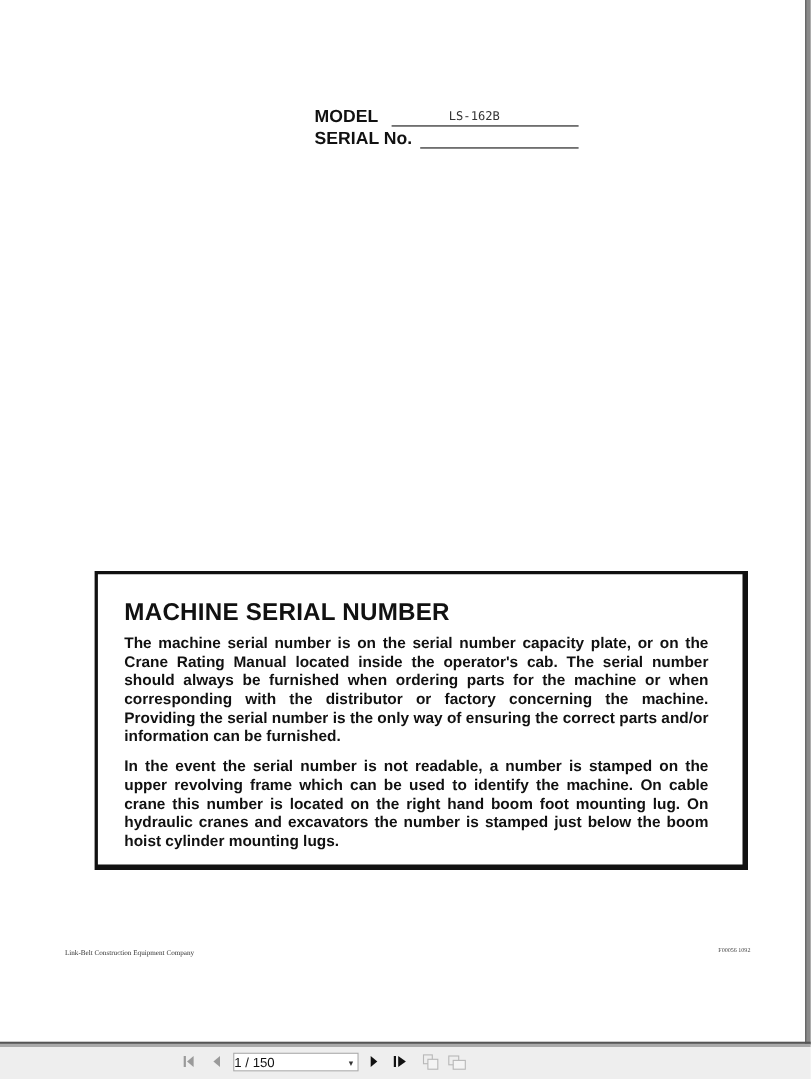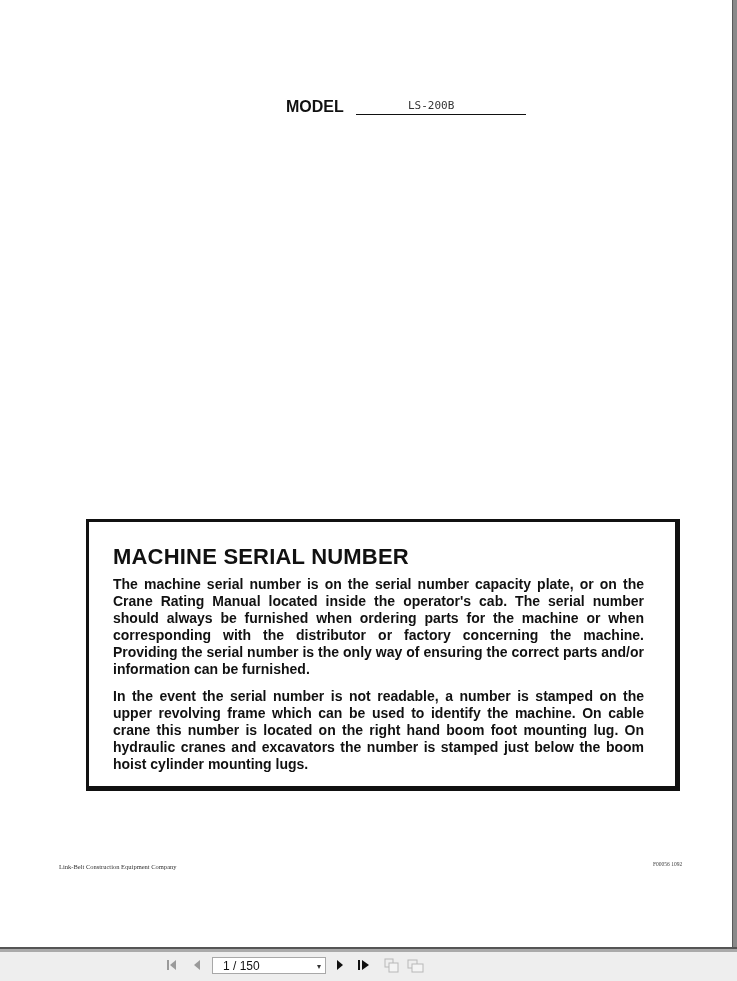--- a/index.html
+++ b/index.html
@@ -16,34 +16,39 @@
   .notice-title { position:absolute; left:24px; top:22px; font-size:22px; font-weight:bold; color:#111; letter-spacing:0.2px; }
   .notice-para { position:absolute; left:24px; width:531px; font-size:14px; line-height:17px; font-weight:bold; color:#111; text-align:justify; }
   .p1 { top:54px; }
   .p2 { top:166px; }
   .footer-left { position:absolute; left:59px; top:863px; font-family:"Liberation Serif", serif; font-size:6.5px; color:#333; }
   .footer-right { position:absolute; left:653px; top:861px; font-family:"Liberation Serif", serif; font-size:5.5px; color:#444; }
   .separator { position:absolute; left:0; top:947px; width:737px; height:2px; background:#555; }
   .separator2 { position:absolute; left:0; top:949px; width:737px; height:3px; background:#aaa; }
   .toolbar { position:absolute; left:0; top:952px; width:737px; height:29px; background:#eeeeee; }
   .tb-btn { position:absolute; top:6px; height:16px; color:#999; font-size:12px; line-height:16px; text-align:center; }
-  .page-input { position:absolute; left:212px; top:5px; width:114px; height:17px; border:1px solid #a8a8a8; background:#fff; font-size:12px; line-height:17px; box-sizing:border-box; padding-left:10px; color:#111; }
+  .page-input { position:absolute; left:212px; top:5px; width:114px; height:17px; border:1px solid #a8a8a8; background:#fff; font-size:12px; line-height:17px; box-sizing:border-box; padding-left:0; color:#111; }
   .page-input .dd { position:absolute; right:4px; top:0; font-size:8px; color:#333; }
   .icon-box { position:absolute; top:6px; width:18px; height:16px; }
 </style>
 </head>
 <body>
 
 <div class="viewer">
   <div class="page">
     <div class="fields">
       <div class="field-row" style="width:240px;margin-top:28px;">
         <span class="field-label">MODEL</span>
         <span class="field-line" style="left:70px;"></span>
-        <span class="field-value" style="left:122px;">LS-200B</span>
+        <span class="field-value" style="left:122px;">LS-162B</span>
+      </div>
+      <div class="field-row" style="width:240px;">
+        <span class="field-label">SERIAL No.</span>
+        <span class="field-line" style="left:96px;"></span>
+        <span class="field-value" style="left:130px;"></span>
       </div>
     </div>
 
     <div class="notice">
       <div class="notice-title">MACHINE SERIAL NUMBER</div>
       <div class="notice-para p1">The machine serial number is on the serial number capacity plate, or on the Crane Rating Manual located inside the operator's cab. The serial number should always be furnished when ordering parts for the machine or when corresponding with the distributor or factory concerning the machine. Providing the serial number is the only way of ensuring the correct parts and/or information can be furnished.</div>
       <div class="notice-para p2">In the event the serial number is not readable, a number is stamped on the upper revolving frame which can be used to identify the machine. On cable crane this number is located on the right hand boom foot mounting lug. On hydraulic cranes and excavators the number is stamped just below the boom hoist cylinder mounting lugs.</div>
     </div>
 
     <div class="footer-left">Link-Belt Construction Equipment Company</div>

